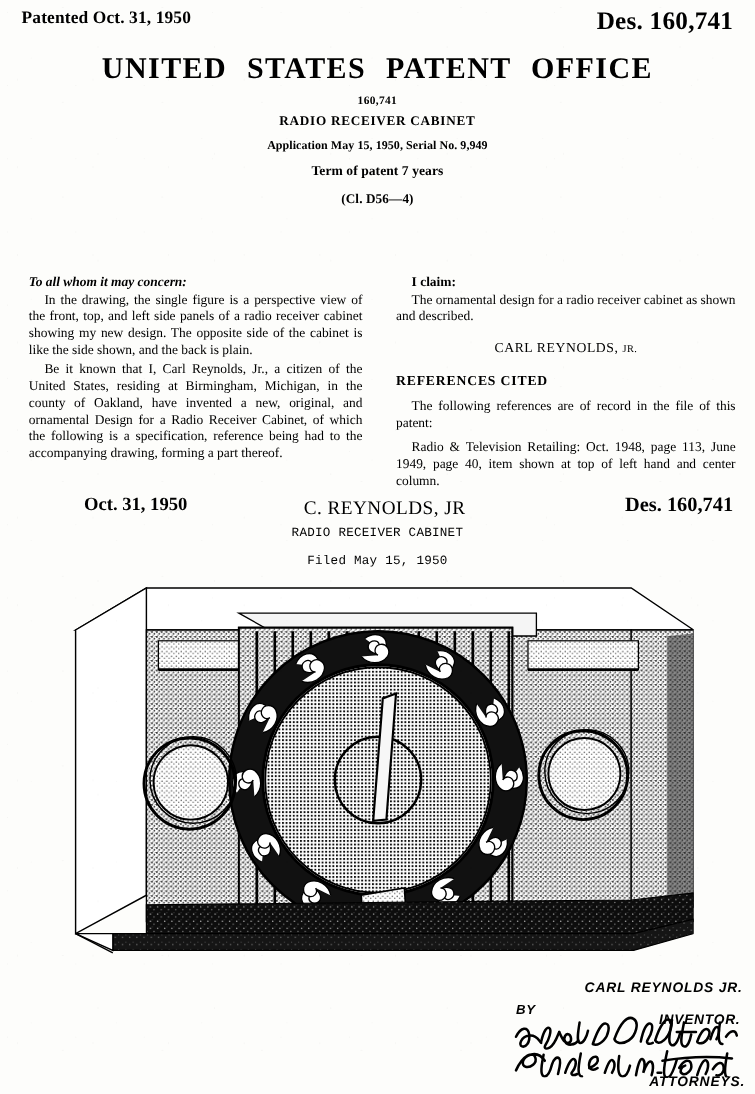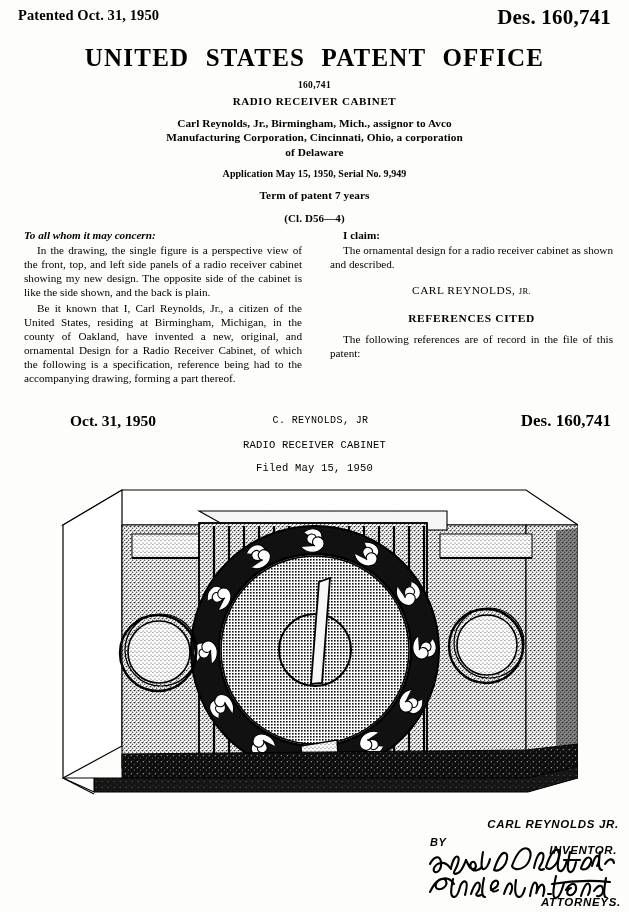--- a/index.html
+++ b/index.html
@@ -67,40 +67,40 @@
   .col-right{left:330px;width:283px;}
   .salutation{font-style:italic;margin-bottom:1px;font-weight:bold;}
   .para{text-indent:13px;margin:0;}
   .para + .para{margin-top:1px;}
   .signline{
     text-align:center;margin-top:12px;margin-bottom:13px;
     font-size:11.4px;letter-spacing:.5px;
   }
   .signline .sm{font-size:8.6px;letter-spacing:.3px;}
   .refs-head{
-    text-align:center;font-weight:bold;font-size:11.4px;
+    text-align:left;font-weight:bold;font-size:11.4px;
     letter-spacing:.7px;margin-bottom:7px;
   }
   .ref-para{text-indent:13px;margin:0 0 6px 0;}
 
   
   .dw-date{
     position:absolute;left:70px;top:412px;
     font-family:"Liberation Serif", serif;
     font-weight:bold;font-size:15.5px;
   }
   .dw-num{
     position:absolute;right:18px;top:411px;
     font-family:"Liberation Serif", serif;
     font-weight:bold;font-size:17px;
   }
   .dw-name{
     position:absolute;left:12px;right:0;top:415px;text-align:center;
-    font-family:Liberation Mono, monospace;
-    font-size:10px;letter-spacing:.4px;
+    font-family:Liberation Serif, serif;
+    font-size:16px;letter-spacing:.4px;
   }
   .dw-title{
     position:absolute;left:0;right:0;top:439px;text-align:center;
     font-family:"Liberation Mono", monospace;
     font-size:10.5px;letter-spacing:.2px;
   }
   .dw-filed{
     position:absolute;left:0;right:0;top:462px;text-align:center;
     font-family:"Liberation Mono", monospace;
     font-size:10.5px;letter-spacing:.2px;
@@ -139,41 +139,41 @@
 
 <div class="page">
 
   <div class="pat-date">Patented Oct. 31, 1950</div>
   <div class="pat-num">Des. 160,741</div>
   <div class="office-title">UNITED STATES PATENT OFFICE</div>
 
   <div class="center-block">
     <div class="c-num">160,741</div>
     <div class="c-title">RADIO RECEIVER CABINET</div>
-    <div class="c-inventor">Carl Reynolds, Jr., Birmingham, Mich., assignor to Avco Manufacturing Corporation, Cincinnati, Ohio, a corporation of Delaware</div>
     <div class="c-app">Application May 15, 1950, Serial No. 9,949</div>
     <div class="c-term">Term of patent 7 years</div>
     <div class="c-class">(Cl. D56—4)</div>
   </div>
 
   <div class="col col-left">
     <div class="salutation">To all whom it may concern:</div>
     <p class="para">In the drawing, the single figure is a perspective view of the front, top, and left side panels of a radio receiver cabinet showing my new design.  The opposite side of the cabinet is like the side shown, and the back is plain.</p>
     <p class="para">Be it known that I, Carl Reynolds, Jr., a citizen of the United States, residing at Birmingham, Michigan, in the county of Oakland, have invented a new, original, and ornamental Design for a Radio Receiver Cabinet, of which the following is a specification, reference being had to the accompanying drawing, forming a part thereof.</p>
   </div>
 
   <div class="col col-right">
     <div class="salutation" style="font-style:normal;text-indent:13px;">I claim:</div>
     <p class="para">The ornamental design for a radio receiver cabinet as shown and described.</p>
     <div class="signline">
       <span>CARL REYNOLDS,</span>
       <span class="sm">JR.</span>
     </div>
     <div class="refs-head">REFERENCES CITED</div>
     <p class="ref-para">The following references are of record in the file of this patent:</p>
+    <p class="ref-para">Radio &amp; Television Retailing: Oct. 1948, page 113, June 1949, page 40, item shown at top of left hand and center column.</p>
   </div>
 
   <div class="dw-date">Oct. 31, 1950</div>
   <div class="dw-num">Des. 160,741</div>
   <div class="dw-name">C. REYNOLDS, JR</div>
   <div class="dw-title">RADIO RECEIVER CABINET</div>
   <div class="dw-filed">Filed May 15, 1950</div>
 
   <div class="figure">
     <svg width="520" height="330" viewBox="0 0 520 330" xmlns="http://www.w3.org/2000/svg">

